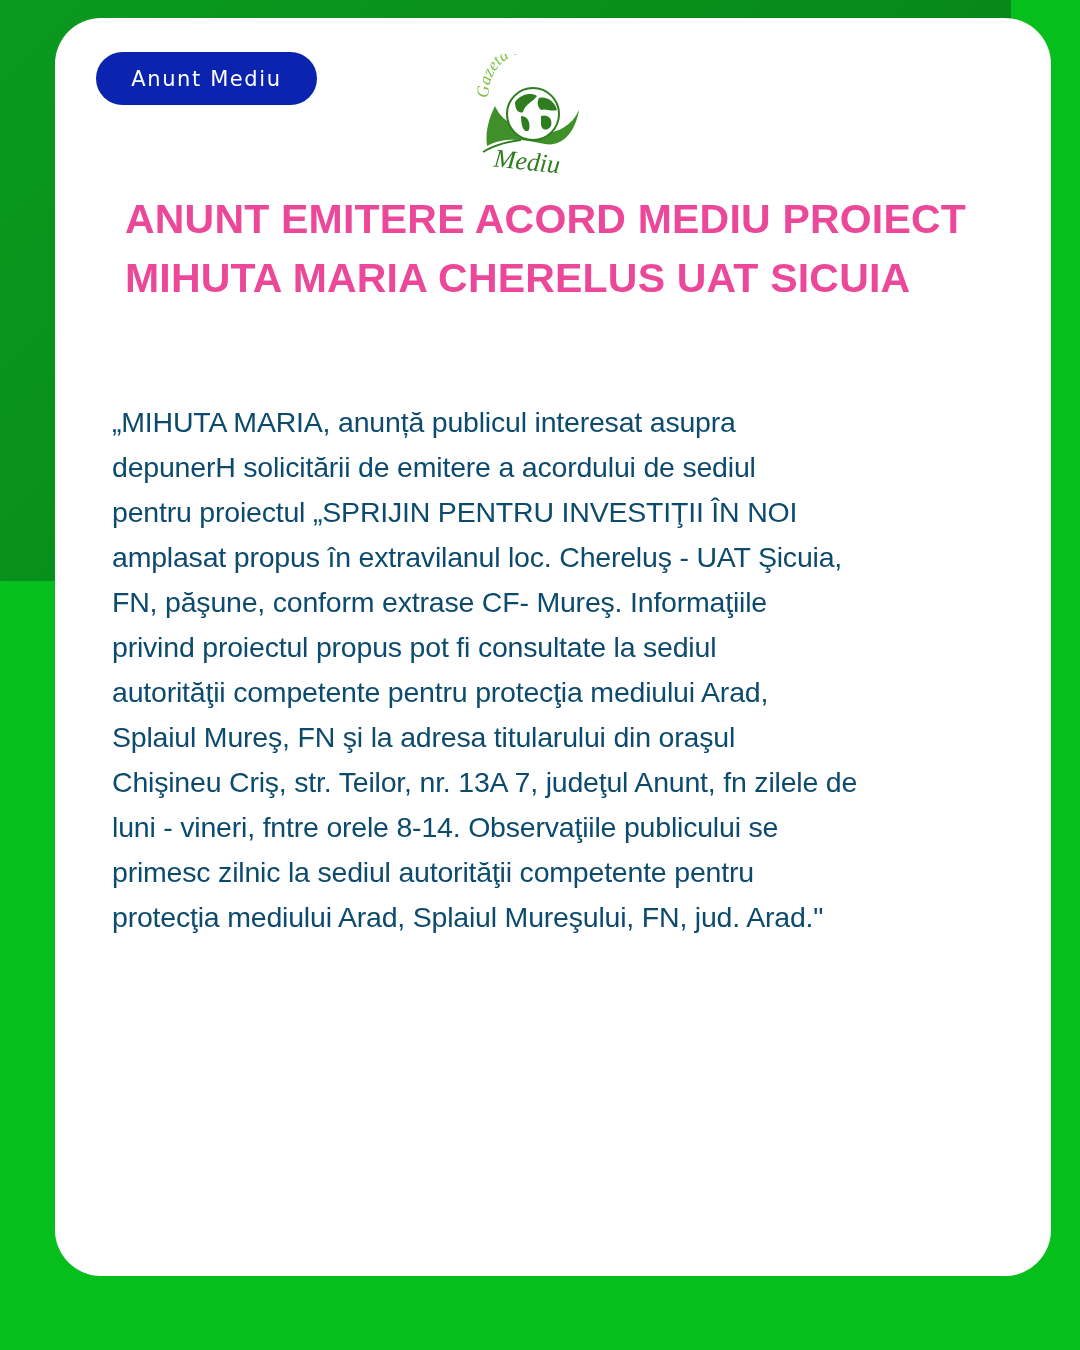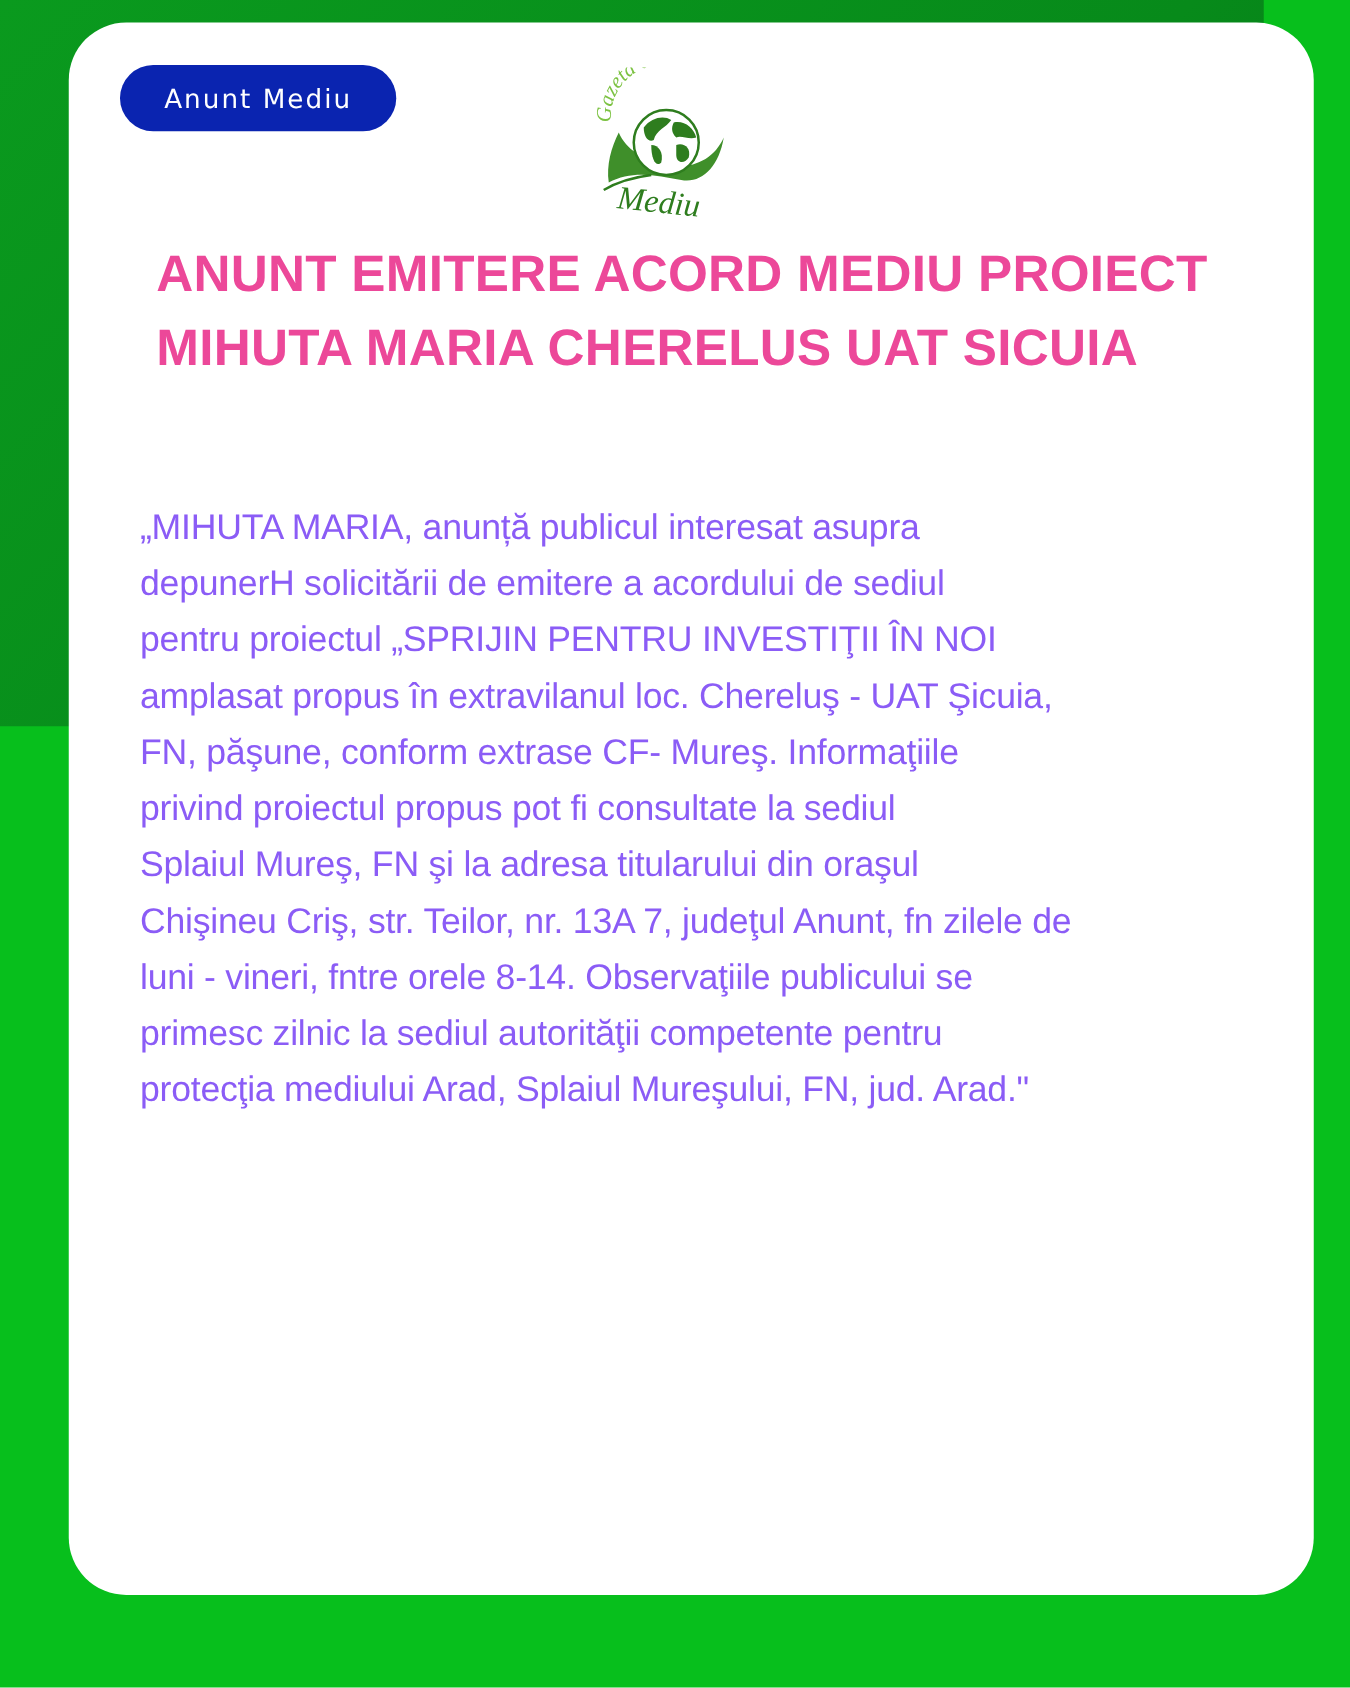--- a/index.html
+++ b/index.html
@@ -72,21 +72,21 @@
     .title .line {
       display: block;
       white-space: nowrap;
     }
     .body-text {
       position: absolute;
       left: 57px;
       top: 382px;
       width: 880px;
       margin: 0;
-      color: #8b5cf6;
+      color: #0c4a6e;
       font-family: "Liberation Sans", sans-serif;
       font-size: 28.5px;
       line-height: 45px;
       letter-spacing: -0.2px;
     }
     .body-text .line {
       display: block;
       white-space: nowrap;
     }
   </style>
@@ -125,20 +125,21 @@
     <span class="line">MIHUTA MARIA CHERELUS UAT SICUIA</span>
   </h1>
 
   <p class="body-text">
     <span class="line">„MIHUTA MARIA, anunță publicul interesat asupra</span>
     <span class="line">depunerH solicitării de emitere a acordului de sediul</span>
     <span class="line">pentru proiectul „SPRIJIN PENTRU INVESTIŢII ÎN NOI</span>
     <span class="line">amplasat propus în extravilanul loc. Chereluş - UAT Şicuia,</span>
     <span class="line">FN, păşune, conform extrase CF- Mureş. Informaţiile</span>
     <span class="line">privind proiectul propus pot fi consultate la sediul</span>
+    <span class="line">autorităţii competente pentru protecţia mediului Arad,</span>
     <span class="line">Splaiul Mureş, FN şi la adresa titularului din oraşul</span>
     <span class="line">Chişineu Criş, str. Teilor, nr. 13A 7, judeţul Anunt, fn zilele de</span>
     <span class="line">luni - vineri, fntre orele 8-14. Observaţiile publicului se</span>
     <span class="line">primesc zilnic la sediul autorităţii competente pentru</span>
     <span class="line">protecţia mediului Arad, Splaiul Mureşului, FN, jud. Arad."</span>
   </p>
 
 </div>
 
 </body></html>

